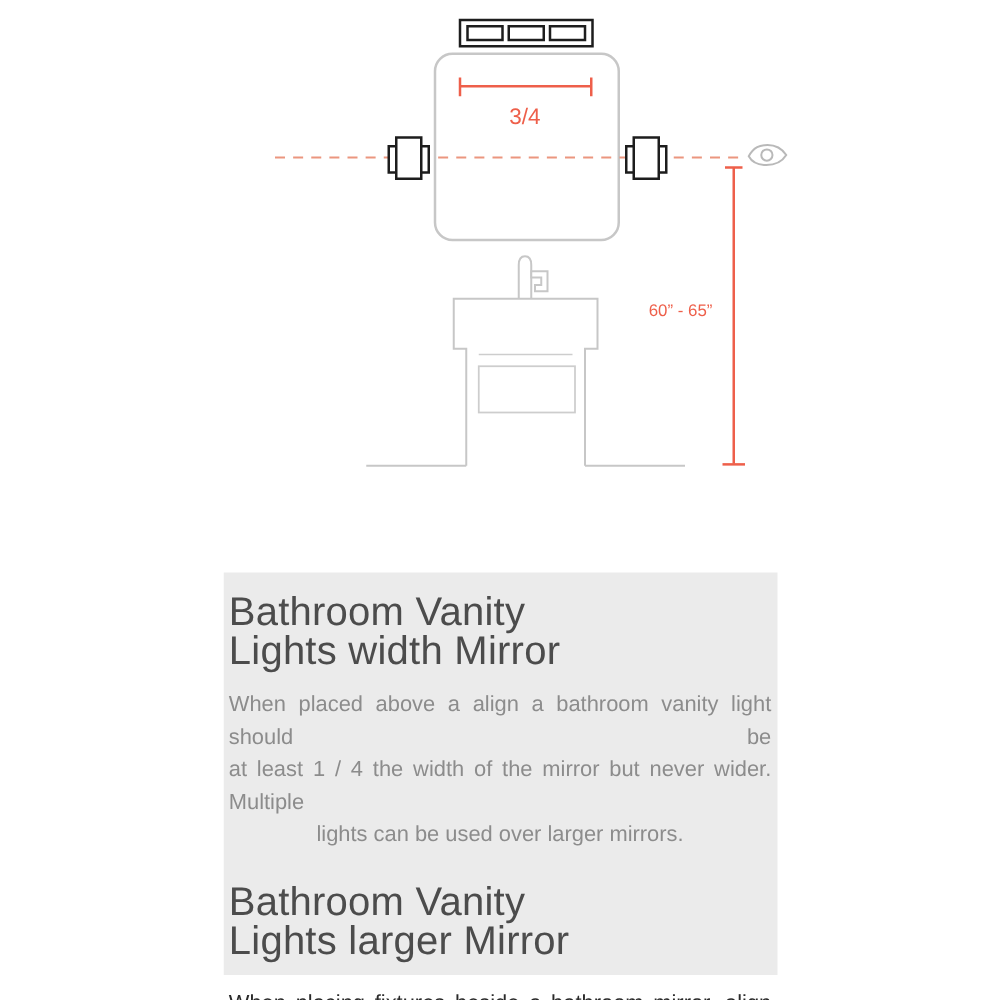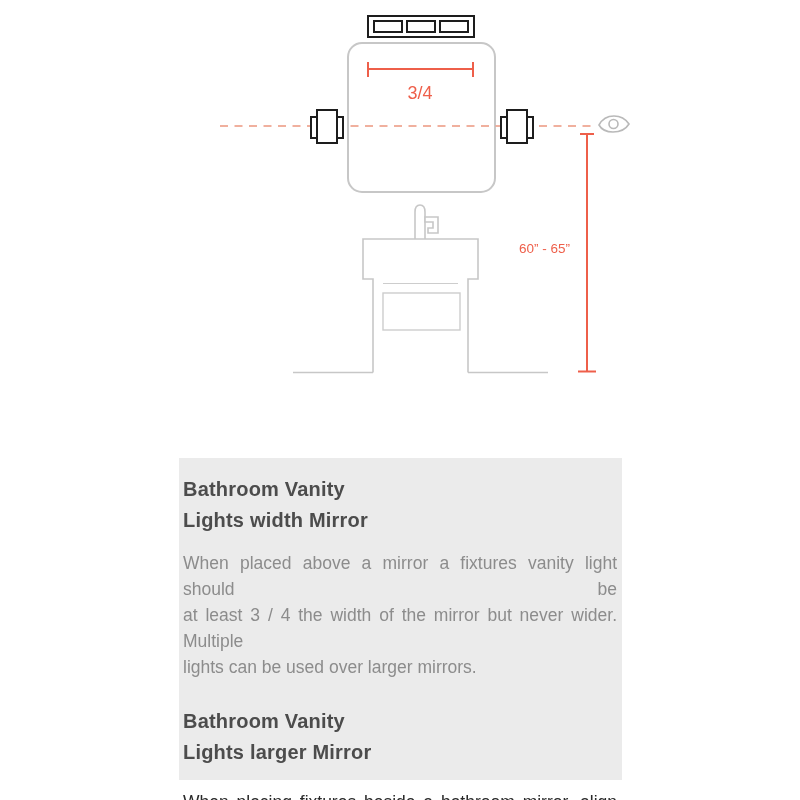--- a/index.html
+++ b/index.html
@@ -18,36 +18,36 @@
   }
   .info-box{
     position:absolute;
     left:179px;top:458px;
     width:443px;height:322px;
     background:#ebebeb;
     box-sizing:border-box;
     padding:0 5px 0 4px;
   }
   .heading{
-    font-size:20px;
+    font-size:32px;
     line-height:31px;
-    font-weight:bold;
+    font-weight:normal;
     color:#4c4c4c;
     letter-spacing:0.2px;
   }
   .heading-1{margin-top:16px;}
   .heading-2{margin-top:26px;}
   .body-text{
     font-size:17.5px;
     color:#8c8c8c;
   }
   .body-1{margin-top:14px;line-height:26px;}
   .body-2{margin-top:22px;line-height:24px;color:#2a2a2a;}
   .jl{text-align:justify;text-align-last:justify;}
-  .ll{text-align:left;}
+  .ll{text-align:center;}
 </style>
 </head>
 <body>
 
 <div class="canvas">
 
   <svg class="diagram" viewBox="0 0 800 420" xmlns="http://www.w3.org/2000/svg">
 
     <rect x="348" y="43" width="147" height="149" rx="14" fill="#ffffff" stroke="#c7c7c7" stroke-width="2"></rect>
 
@@ -107,22 +107,22 @@
   </svg>
 
   <div class="info-box">
 
     <div class="heading heading-1">
       <div>Bathroom Vanity</div>
       <div>Lights width Mirror</div>
     </div>
 
     <div class="body-text body-1">
-      <div class="jl">When placed above a mirror a fixtures vanity light should be</div>
-      <div class="jl">at least 3 / 4 the width of the mirror but never wider. Multiple</div>
+      <div class="jl">When placed above a align a bathroom vanity light should be</div>
+      <div class="jl">at least 1 / 4 the width of the mirror but never wider. Multiple</div>
       <div class="ll">lights can be used over larger mirrors.</div>
     </div>
 
     <div class="heading heading-2">
       <div>Bathroom Vanity</div>
       <div>Lights larger Mirror</div>
     </div>
 
     <div class="body-text body-2">
       <div class="jl">When placing fixtures beside a bathroom mirror, align the</div>

